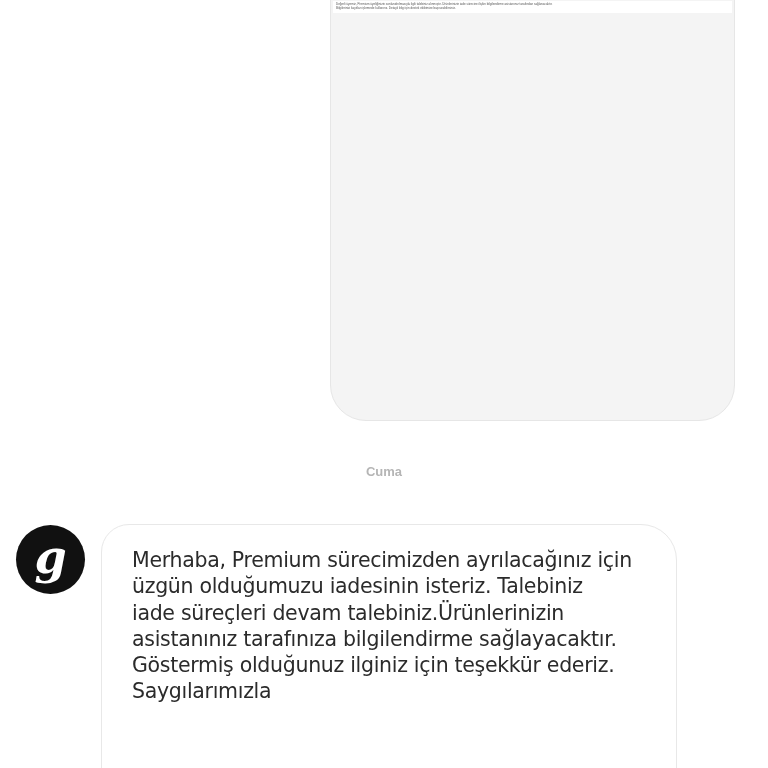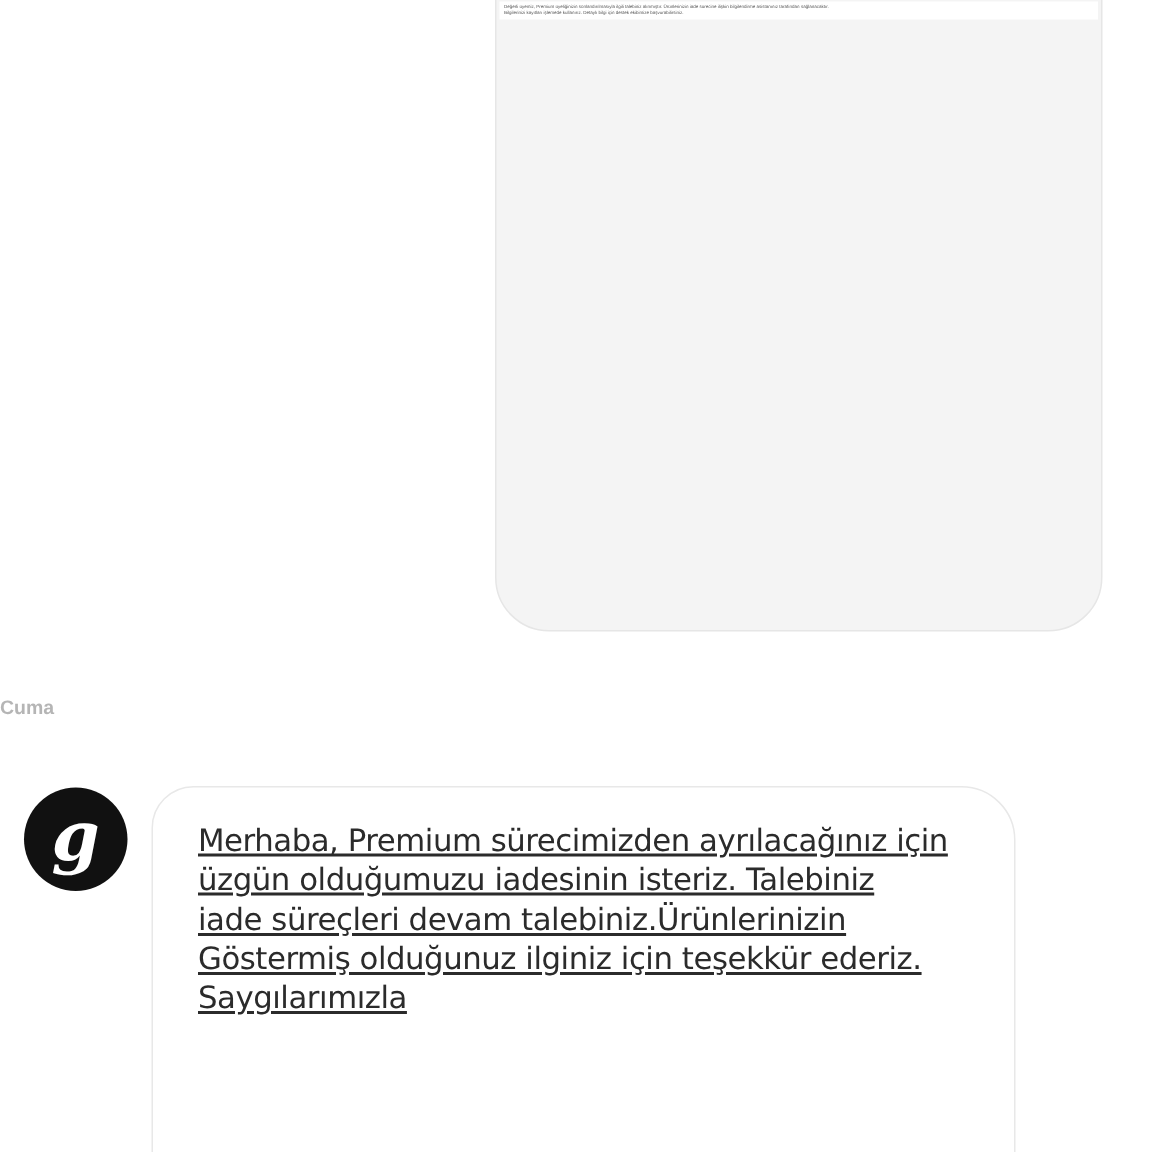--- a/index.html
+++ b/index.html
@@ -22,21 +22,21 @@
       background: #ffffff;
       padding: 1px 3px;
       box-sizing: border-box;
     }
     .attachment-text {
       font-size: 3px; line-height: 4px; color: #555;
       white-space: nowrap; overflow: hidden;
     }
     .date-sep {
       position: absolute; left: 0; width: 768px; top: 464px;
-      text-align: left; font-size: 13px; color: #b5b5b5;
+      text-align: center; font-size: 13px; color: #b5b5b5;
       font-weight: bold;
     }
     .avatar {
       position: absolute; left: 16px; top: 525px;
       width: 69px; height: 69px; border-radius: 50%;
       background: #111111;
       display: flex; align-items: center; justify-content: center;
     }
     .avatar-glyph {
       color: #ffffff; font-family: "DejaVu Serif", serif;
@@ -50,21 +50,21 @@
       border: 1px solid #e8e8e8;
       border-radius: 28px 36px 0 0;
       box-sizing: border-box;
     }
     .recv-text {
       position: absolute; left: 30px; top: 22px; right: 20px;
       font-size: 20.5px; line-height: 26.3px; color: #2b2b2b;
       font-family: "DejaVu Sans", sans-serif;
       letter-spacing: -0.3px;
     }
-    .recv-text div { white-space: nowrap; text-decoration: underline; }
+    .recv-text div { white-space: nowrap; }
   </style>
 </head>
 <body>
 
 <div class="sent-bubble">
   <div class="attachment-preview">
     <div class="attachment-text">Değerli üyemiz, Premium üyeliğinizin sonlandırılmasıyla ilgili talebiniz alınmıştır. Ürünlerinizin iade sürecine ilişkin bilgilendirme asistanınız tarafından sağlanacaktır.</div>
     <div class="attachment-text">Bilgilerinizi kayıtları işlemede kullanırız. Detaylı bilgi için destek ekibimize başvurabilirsiniz.</div>
   </div>
 </div>
@@ -73,16 +73,17 @@
 
 <div class="avatar">
   <span class="avatar-glyph">g</span>
 </div>
 
 <div class="recv-bubble">
   <div class="recv-text">
     <div>Merhaba, Premium sürecimizden ayrılacağınız için</div>
     <div>üzgün olduğumuzu iadesinin isteriz. Talebiniz</div>
     <div>iade süreçleri devam talebiniz.Ürünlerinizin</div>
+    <div>asistanınız tarafınıza bilgilendirme sağlayacaktır.</div>
     <div>Göstermiş olduğunuz ilginiz için teşekkür ederiz.</div>
     <div>Saygılarımızla</div>
   </div>
 </div>
 
 </body></html>

